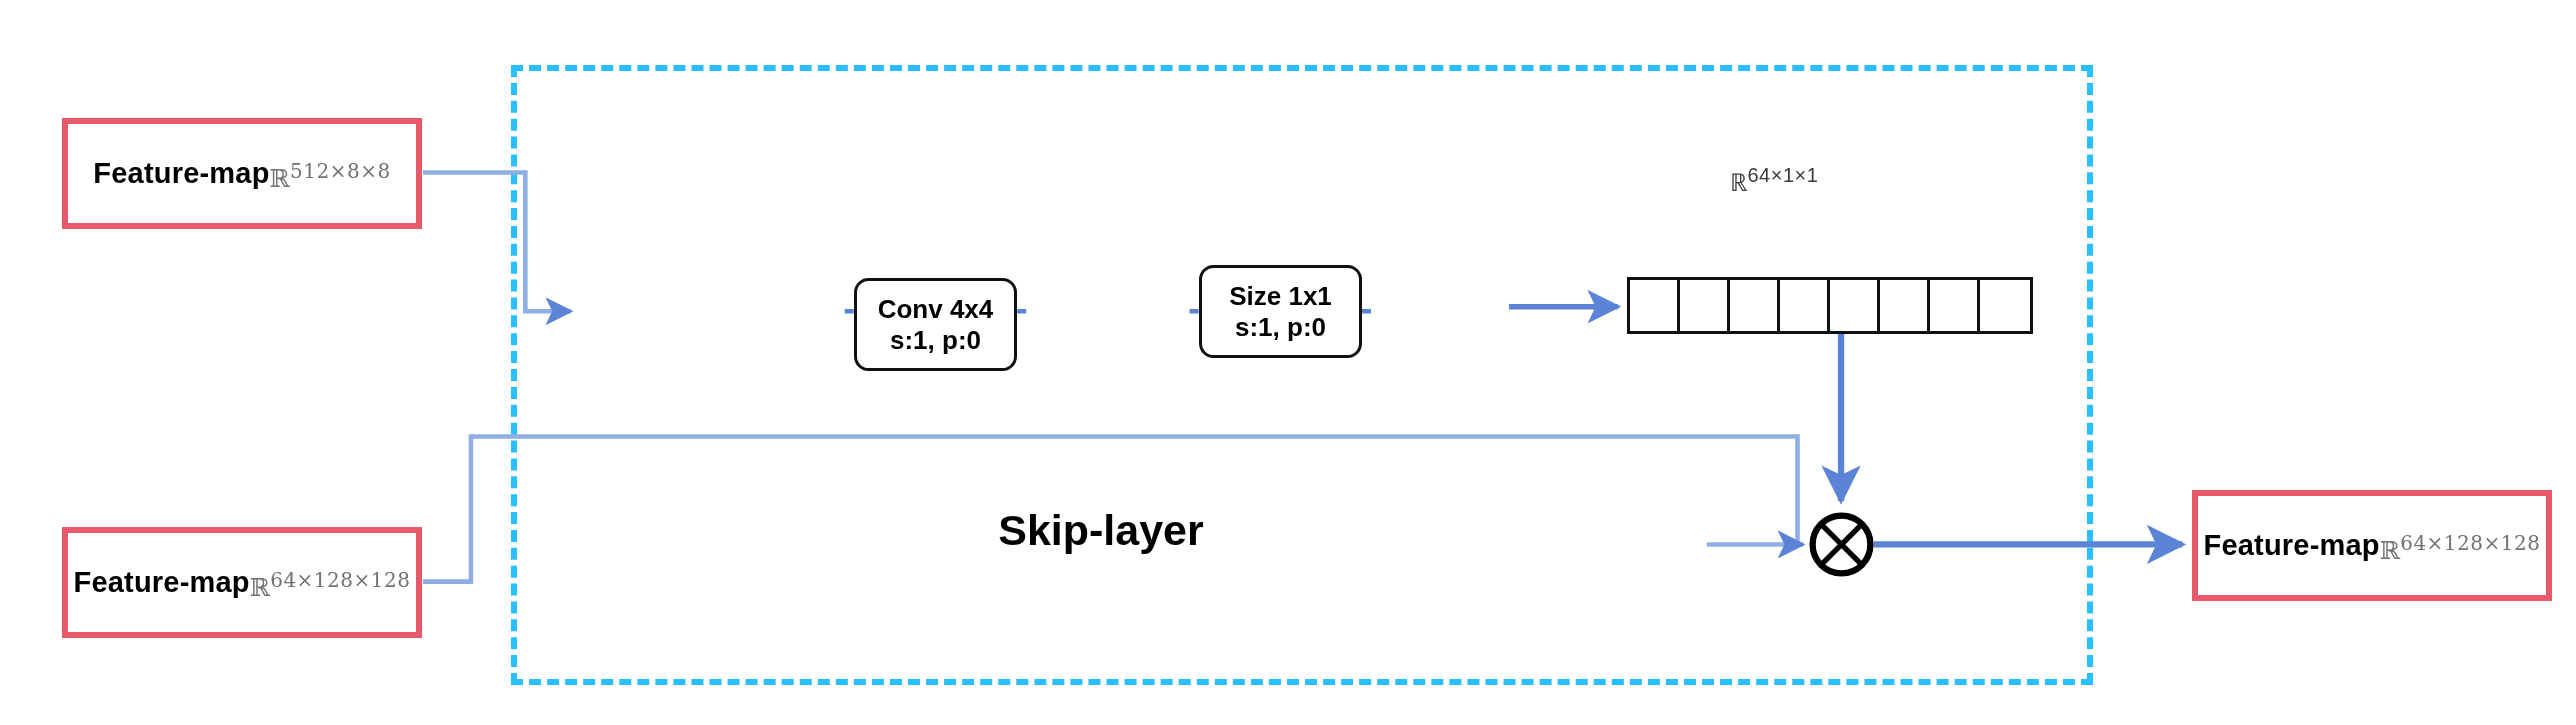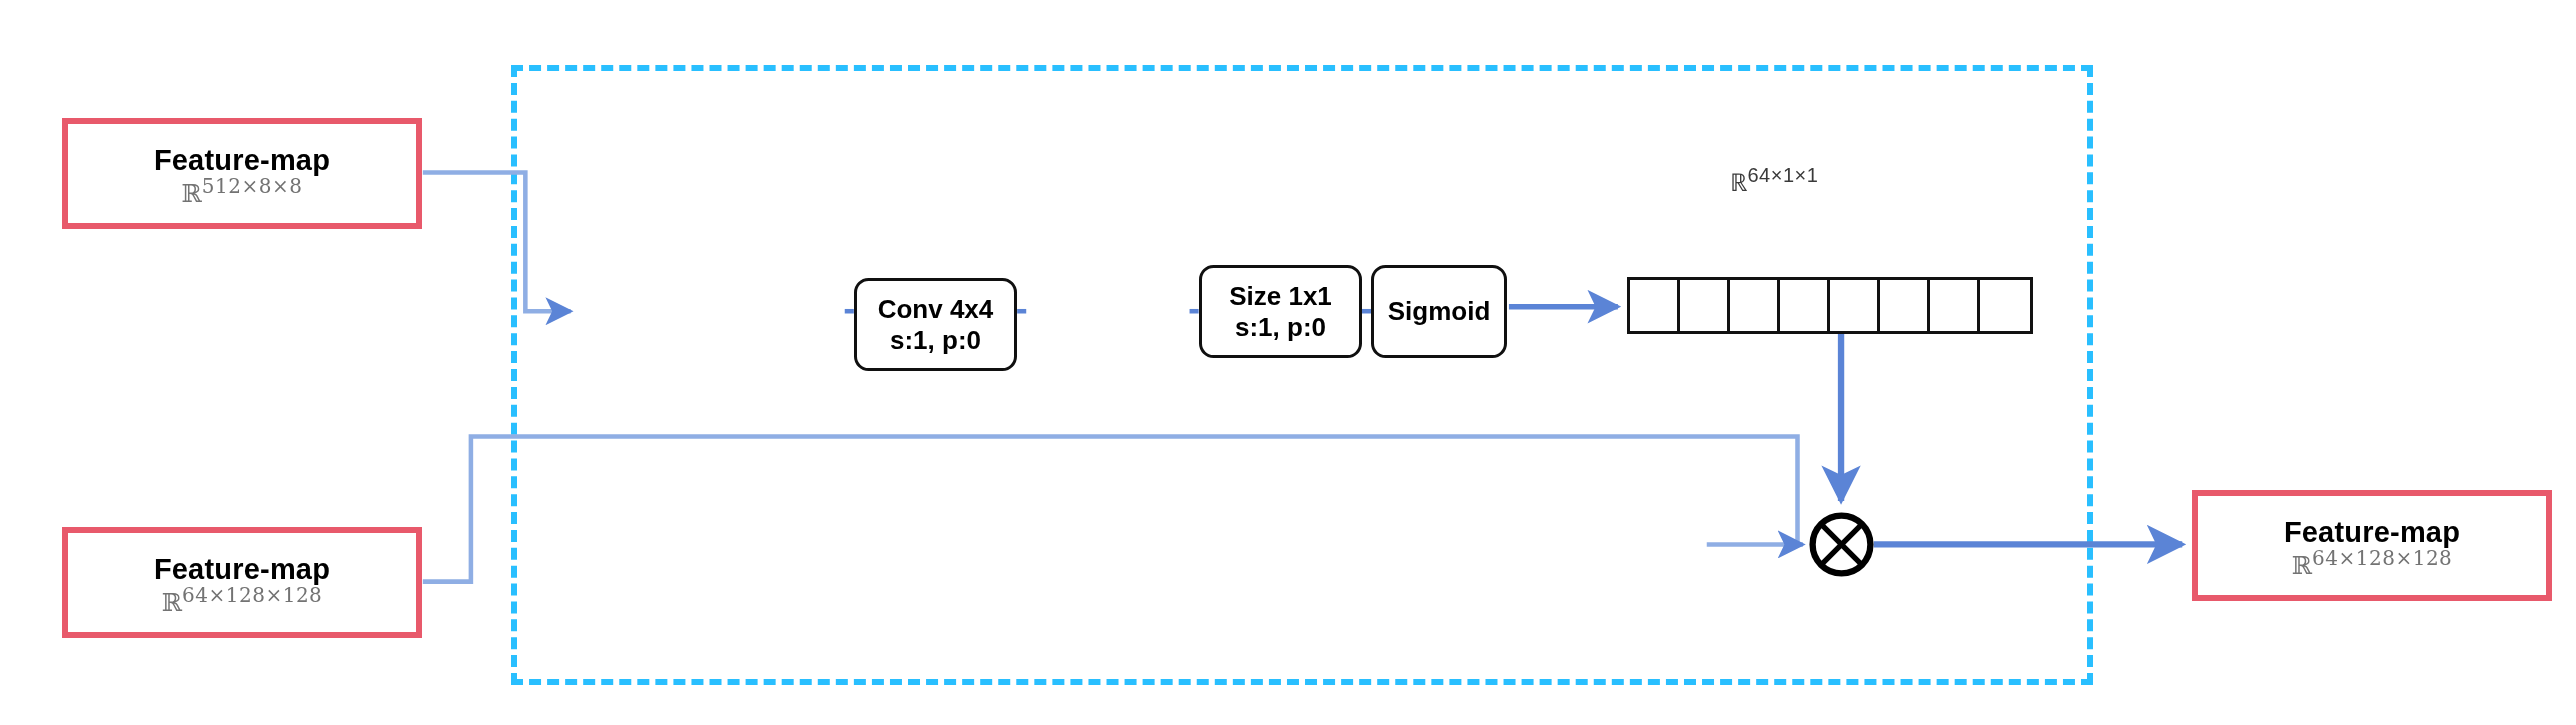--- a/index.html
+++ b/index.html
@@ -38,21 +38,21 @@
     background: transparent;
   }
 
   
   .fmap-box {
     position: absolute;
     box-sizing: border-box;
     border: 6.4px solid #E8596B;
     background: #ffffff;
     display: flex;
-    flex-direction: column;
+    flex-direction: row;
     align-items: center;
     justify-content: center;
     text-align: center;
   }
   .fmap-title {
     font-size: 29px;
     font-weight: bold;
     color: #000000;
     letter-spacing: 0.2px;
     line-height: 1.05;
@@ -231,23 +231,20 @@
     <div class="op-line">Conv 4x4</div>
     <div class="op-line">s:1, p:0</div>
   </div>
 
 
   <div class="op-block" id="op-conv1">
     <div class="op-line">Size 1x1</div>
     <div class="op-line">s:1, p:0</div>
   </div>
 
-  <div class="op-block" id="op-sigmoid">
-    <div class="op-line">Sigmoid</div>
-  </div>
 
   <div id="vector-label">
     <span class="bb">ℝ</span><span class="sup">64×1×1</span>
   </div>
 
   <div id="vector-strip">
     <div class="vector-cell"></div>
     <div class="vector-cell"></div>
     <div class="vector-cell"></div>
     <div class="vector-cell"></div>
@@ -257,16 +254,17 @@
     <div class="vector-cell"></div>
   </div>
 
   <svg id="multiply-node" viewBox="0 0 72 72" xmlns="http://www.w3.org/2000/svg">
     <circle cx="36" cy="36" r="32" fill="#ffffff" stroke="#000000" stroke-width="7"></circle>
     <line x1="13.4" y1="13.4" x2="58.6" y2="58.6" stroke="#000000" stroke-width="6"></line>
     <line x1="58.6" y1="13.4" x2="13.4" y2="58.6" stroke="#000000" stroke-width="6"></line>
   </svg>
 
   <div id="section-title">
+    <div>Skip-layer</div>
   </div>
 
 </div>
 
 
 </body></html>

